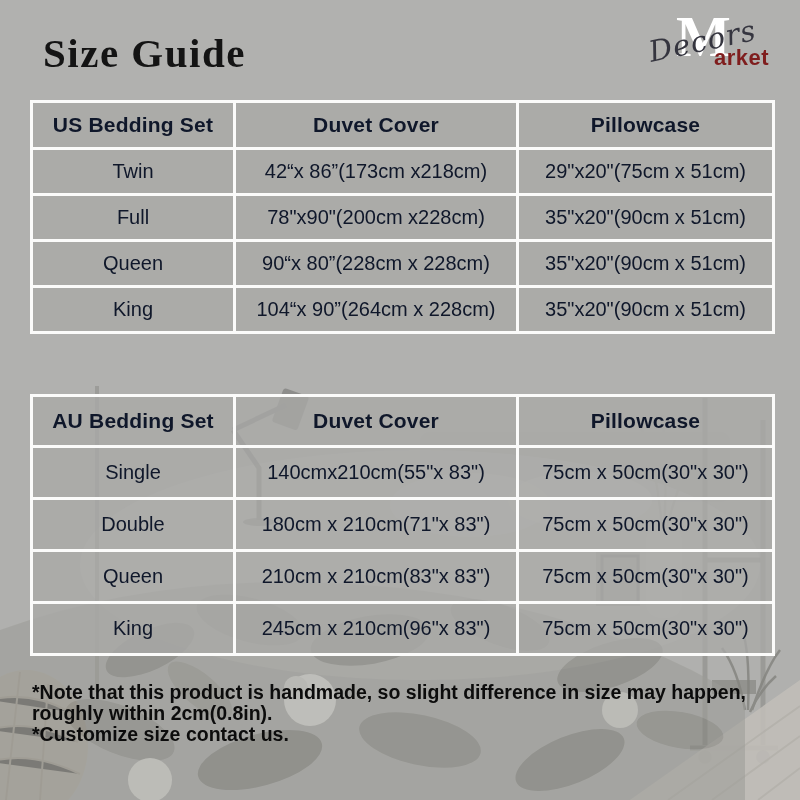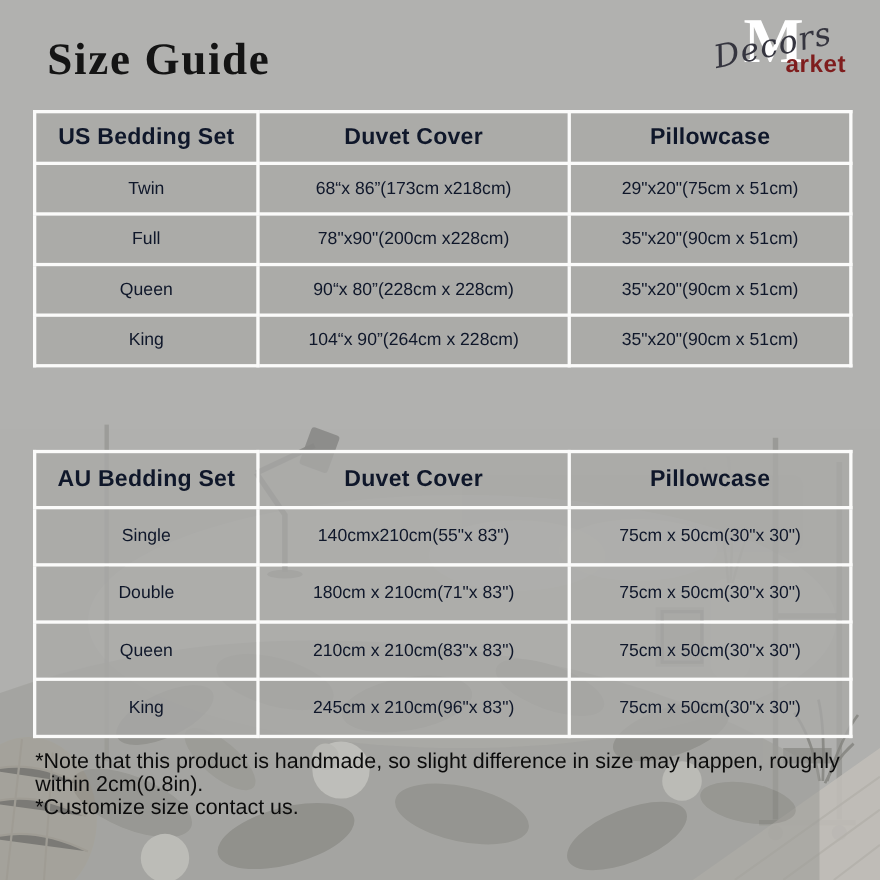--- a/index.html
+++ b/index.html
@@ -36,40 +36,40 @@
     font-family:Liberation Sans, sans-serif;font-weight:bold;
     font-size:22px;color:#7f1d1d;letter-spacing:.5px;
   }
 
   
   table.size-table{
     position:absolute;left:30px;z-index:2;
     width:742px;border-collapse:collapse;table-layout:fixed;
   }
   #us-table{top:100px;}
-  #au-table{top:409px;padding-left:20px;}
+  #au-table{top:394px;padding-left:20px;}
   .size-table th,.size-table td{
     border:3px solid #fbfbfa;
     background:rgba(169,169,166,0.78);
     color:#0f172a;text-align:center;vertical-align:middle;
     padding:0;overflow:hidden;white-space:nowrap;
   }
   .size-table th{font-size:21px;font-weight:bold;letter-spacing:.2px;}
-  .size-table td{font-size:16px;font-weight:normal;}
+  .size-table td{font-size:20px;font-weight:normal;}
   #us-table th{height:44px;}
   #us-table td{height:43px;}
   #au-table th{height:48px;}
   #au-table td{height:49px;}
   .col-size{width:203px;}
   .col-duvet{width:283px;}
   .col-pillow{width:256px;}
 
   
   .notes{position:absolute;left:32px;top:682px;width:748px;z-index:3;
-    color:#0c0c0c;font-weight:normal;font-size:19.5px;line-height:21px;}
+    color:#0c0c0c;font-weight:bold;font-size:19.5px;line-height:21px;}
   .notes .note{margin:0;}
   .notes .note + .note{}
 </style>
 </head>
 <body>
 
 <div class="scene">
   <svg width="800" height="800" viewBox="0 0 800 800">
     <rect width="800" height="800" fill="#b1b1af"></rect>
     <rect width="800" height="390" fill="#b3b3b1"></rect>
@@ -171,21 +171,21 @@
       <col class="col-pillow">
     </colgroup>
   <tbody>
       <tr>
     <th>US Bedding Set</th>
     <th>Duvet Cover</th>
     <th>Pillowcase</th>
   </tr>
   <tr>
     <td>Twin</td>
-    <td>68“x 86”(173cm x218cm)</td>
+    <td>42“x 86”(173cm x218cm)</td>
     <td>29"x20"(75cm x 51cm)</td>
   </tr>
   <tr>
     <td>Full</td>
     <td>78"x90"(200cm x228cm)</td>
     <td>35"x20"(90cm x 51cm)</td>
   </tr>
   <tr>
     <td>Queen</td>
     <td>90“x 80”(228cm x 228cm)</td>

